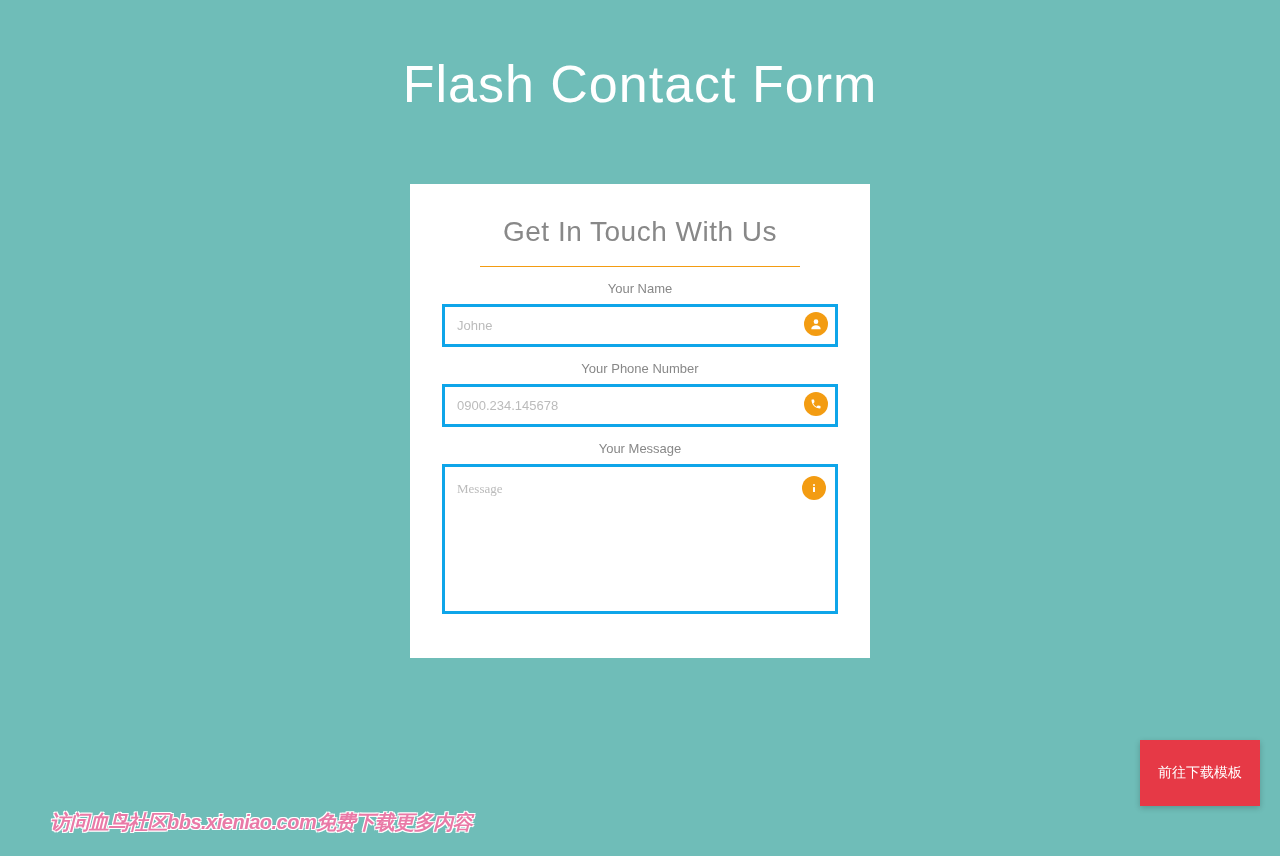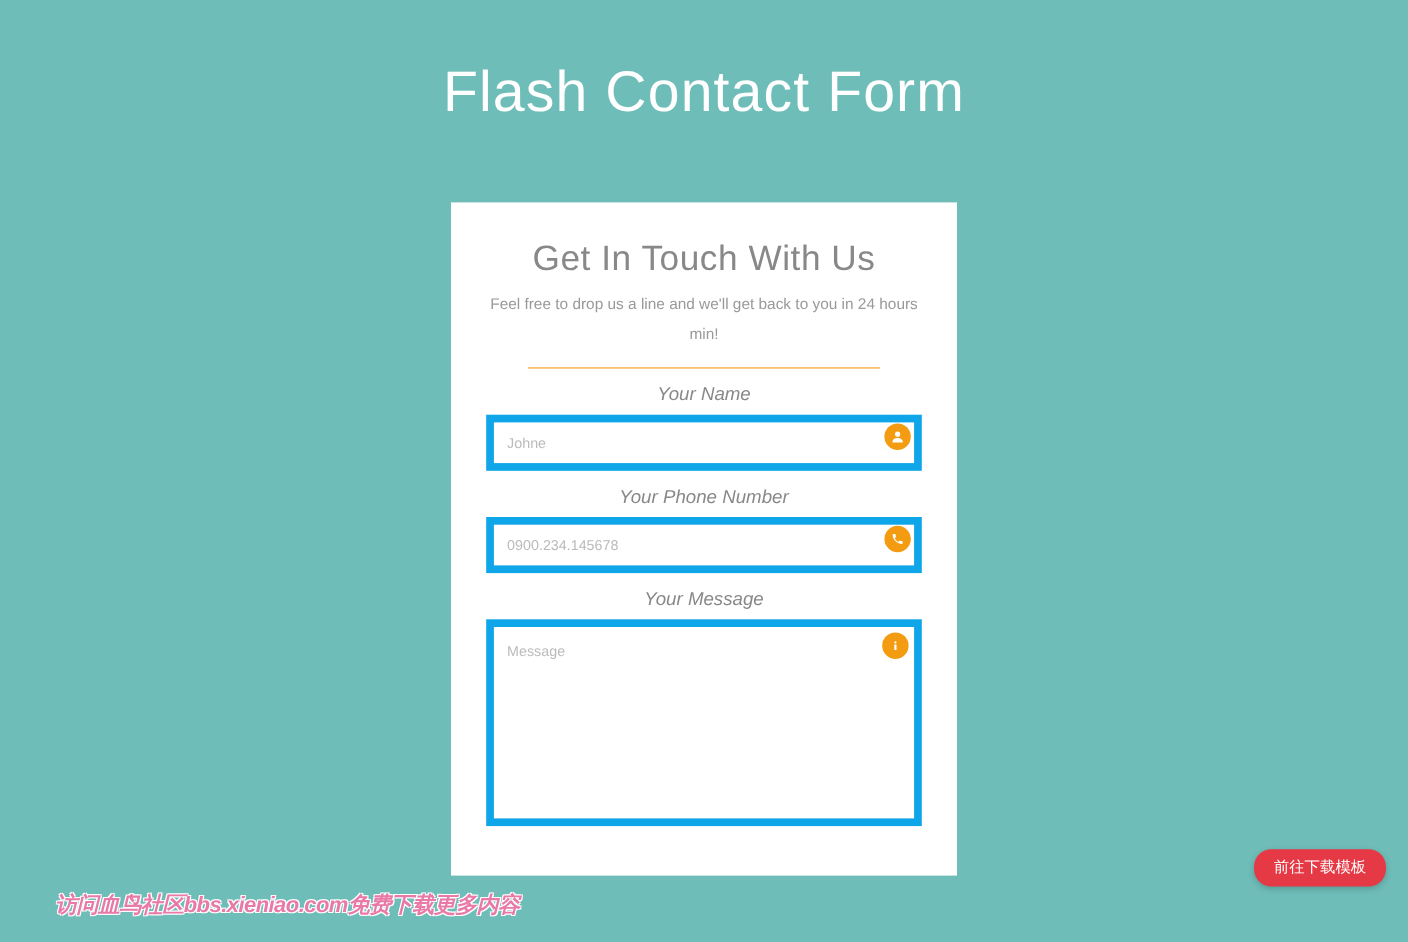--- a/index.html
+++ b/index.html
@@ -22,65 +22,64 @@
 }
 .card {
   width: 460px;
   margin: 30px auto 0 auto;
   background: #fff;
   padding: 32px 32px 40px 32px;
 }
 .card-title {
   text-align: center;
   color: #888;
-  font-size: 32px;
+  font-size: 28px;
   font-weight: 400;
   letter-spacing: 0.5px;
 }
 .card-sub {
   text-align: center;
   color: #999;
   font-size: 14px;
   line-height: 1.9;
   margin-top: 10px;
 }
 .divider {
   width: 320px;
   height: 1px;
   background: #f39c12;
   margin: 18px auto 10px auto;
 }
 .field-label {
   text-align: center;
   color: #888;
-  font-size: 17px;
+  font-size: 13px;
   margin-top: 14px;
   margin-bottom: 8px;
-  font-style: italic;
 }
 .input-wrap {
   position: relative;
   width: 100%;
 }
 .input-wrap input, .input-wrap textarea {
   width: 100%;
-  border: 7px solid #0ea5e9;
+  border: 3px solid #0ea5e9;
   padding: 11px 44px 11px 12px;
   font-size: 13px;
   color: #333;
   font-family: inherit;
   outline: none;
 }
 .input-wrap input::placeholder, .input-wrap textarea::placeholder {
   color: #bbb;
 }
 .input-wrap textarea {
-  height: 188px;
+  height: 150px;
   resize: none;
-  font-family: Liberation Sans, sans-serif;
+  font-family: Liberation Serif, serif;
   padding-top: 14px;
 }
 .icon {
   position: absolute;
   right: 10px;
   top: 8px;
   width: 24px;
   height: 24px;
   border-radius: 50%;
   background: #f39c12;
@@ -100,23 +99,23 @@
   cursor: pointer;
   font-family: inherit;
 }
 .corner-btn {
   position: absolute;
   right: 20px;
   bottom: 50px;
   background: #e63946;
   color: #fff;
   border: none;
-  padding: 8px 18px;
+  padding: 24px 18px;
   font-size: 14px;
-  border-radius: 16px;
+  border-radius: 0;
   cursor: pointer;
   font-family: inherit;
   box-shadow: 0 2px 6px rgba(0,0,0,.2);
 }
 .watermark {
   position: absolute;
   bottom: 20px;
   left: 50px;
   font-size: 20px;
   font-weight: 700;
@@ -126,21 +125,20 @@
   letter-spacing: -0.5px;
 }
 </style>
 </head>
 <body>
 
 <h1 class="page-title">Flash Contact Form</h1>
 
 <div class="card">
   <h2 class="card-title">Get In Touch With Us</h2>
-  <p class="card-sub">Feel free to drop us a line and we'll get back to you in 24 hours min!</p>
   <div class="divider"></div>
 
   <div class="field-label">Your Name</div>
   <div class="input-wrap">
     <input type="text" placeholder="Johne" style="">
     <span class="icon">
       <svg width="14" height="14" viewBox="0 0 24 24" fill="#fff">
           <circle cx="12" cy="8" r="4"></circle>
           <path d="M4 20c0-4 4-6 8-6s8 2 8 6v1H4z"></path>
         </svg>

